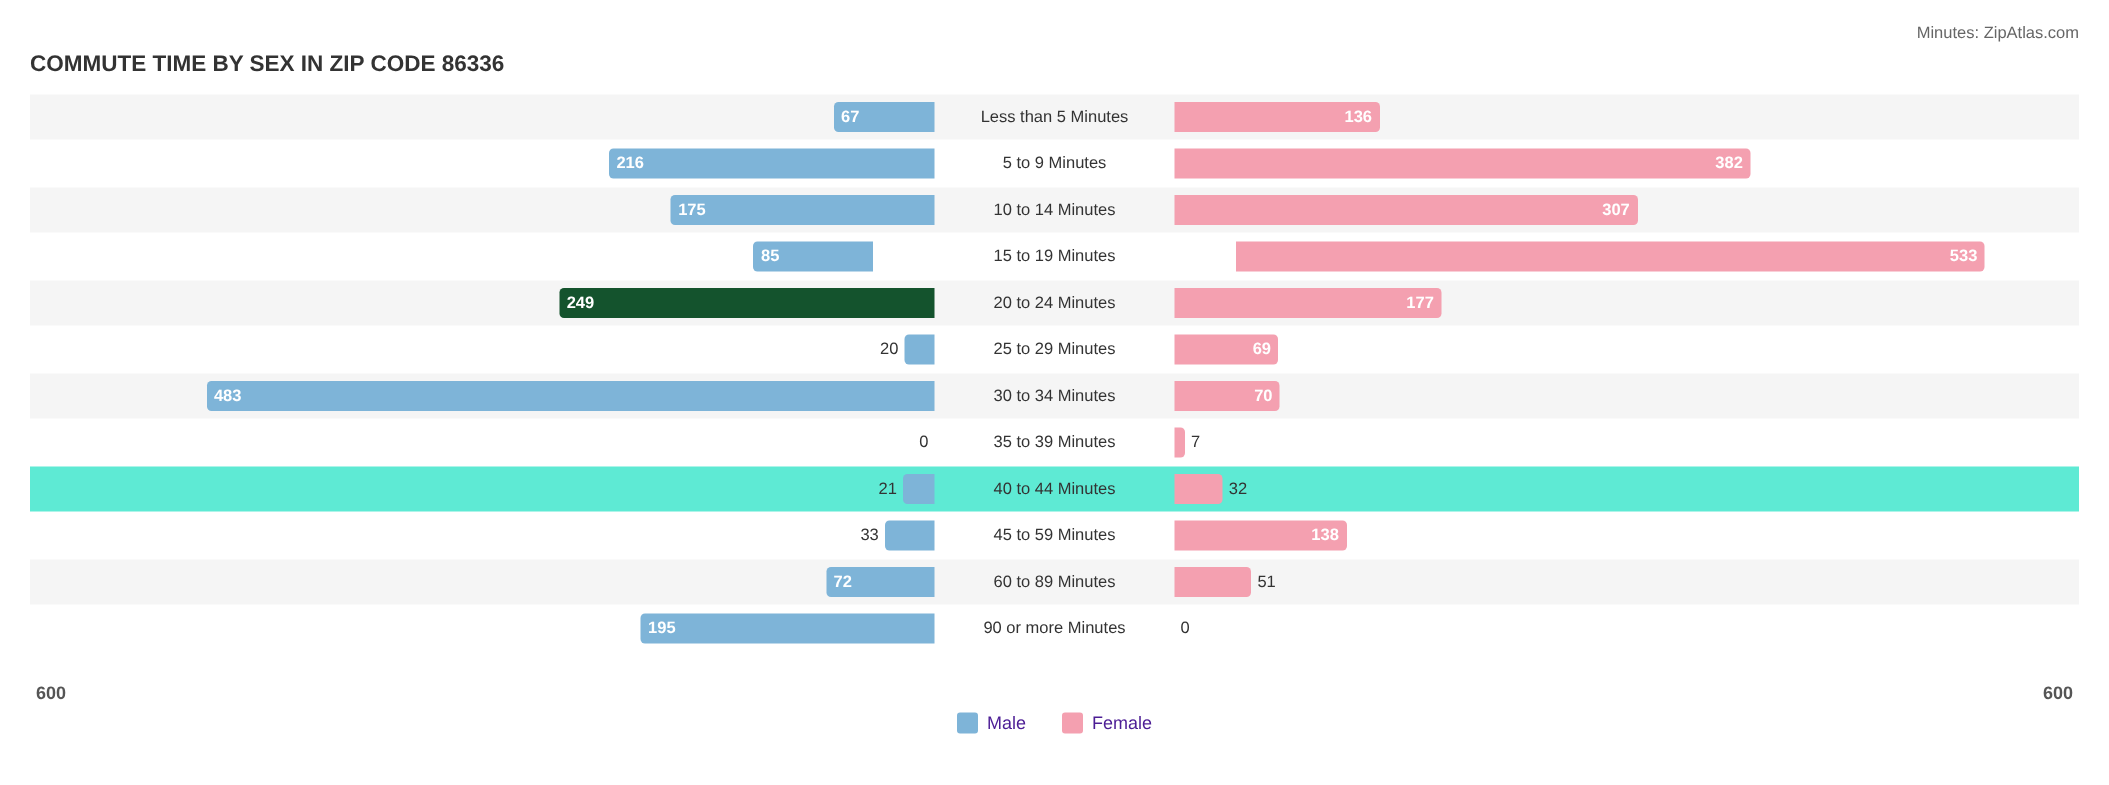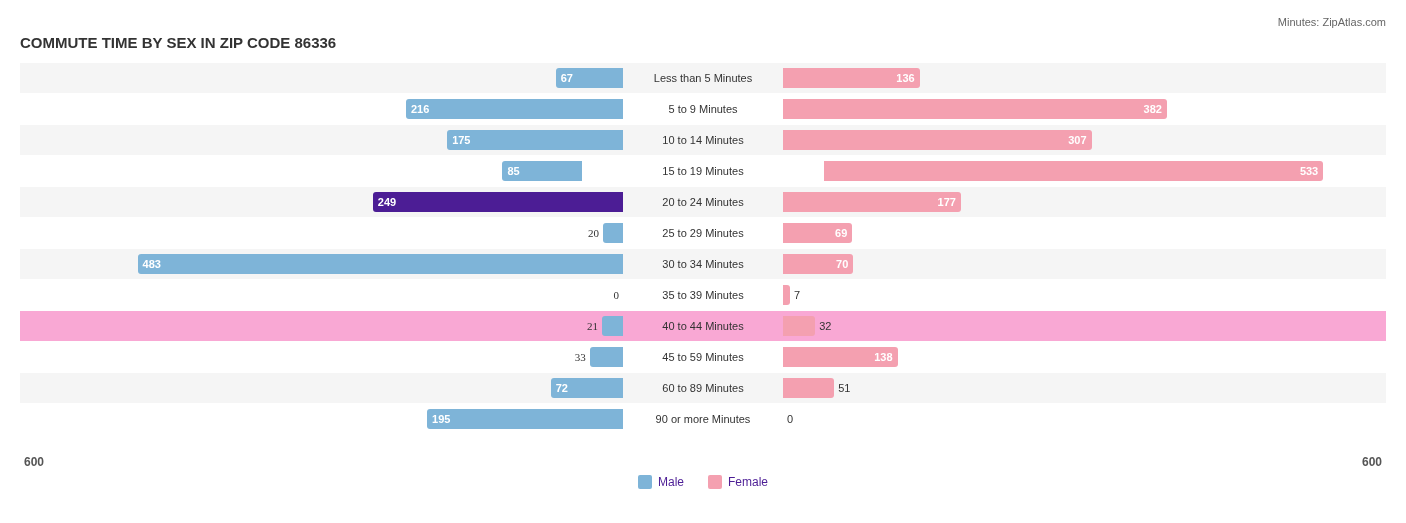--- a/index.html
+++ b/index.html
@@ -84,21 +84,20 @@
       display: flex;
       align-items: center;
       justify-content: flex-end;
       position: relative;
     }
     .male-value {
       position: absolute;
       right: calc(100% + 3px);
       font-size: 11px;
       color: #333;
-      font-family: Liberation Serif, serif;
     }
     .female-value {
       position: absolute;
       left: calc(100% + 3px);
       font-size: 11px;
       color: #333;
     }
     
     .male-value-inside {
       position: absolute;
@@ -222,21 +221,21 @@
     <div class="center-label">15 to 19 Minutes</div>
     <div class="right-side">
       <div class="female-bar" style="width:88.83333333333333%; background:#f4a0b0;">
         <span class="female-value-inside">533</span>
       </div>
 
     </div>
   </div>
       <div class="chart-row" style="background: rgb(245, 245, 245);">
     <div class="left-side">
-      <div class="male-bar" style="width:41.5%; background:#4c1d95;text-decoration:underline;">
+      <div class="male-bar" style="width:41.5%; background:#14532d;text-decoration:underline;">
         <span class="male-value-inside">249</span>
       </div>
 
     </div>
     <div class="center-label">20 to 24 Minutes</div>
     <div class="right-side">
       <div class="female-bar" style="width:29.5%; background:#f4a0b0;">
         <span class="female-value-inside">177</span>
       </div>
 
@@ -283,21 +282,21 @@
     </div>
     <div class="center-label">35 to 39 Minutes</div>
     <div class="right-side">
       <div class="female-bar" style="width:1.1666666666666667%; background:#f4a0b0;">
         
       </div>
       <span class="female-value" style="left:calc(1.1666666666666667% + 4px);">7</span>
 
     </div>
   </div>
-      <div class="chart-row" style="background: #f9a8d4;">
+      <div class="chart-row" style="background: #5eead4;">
     <div class="left-side">
       <div class="male-bar" style="width:3.5000000000000004%; background:#7eb4d8;">
         
       </div>
       <span class="male-value" style="right:calc(3.5000000000000004% + 4px);">21</span>
 
     </div>
     <div class="center-label">40 to 44 Minutes</div>
     <div class="right-side">
       <div class="female-bar" style="width:5.333333333333334%; background:#f4a0b0;">

